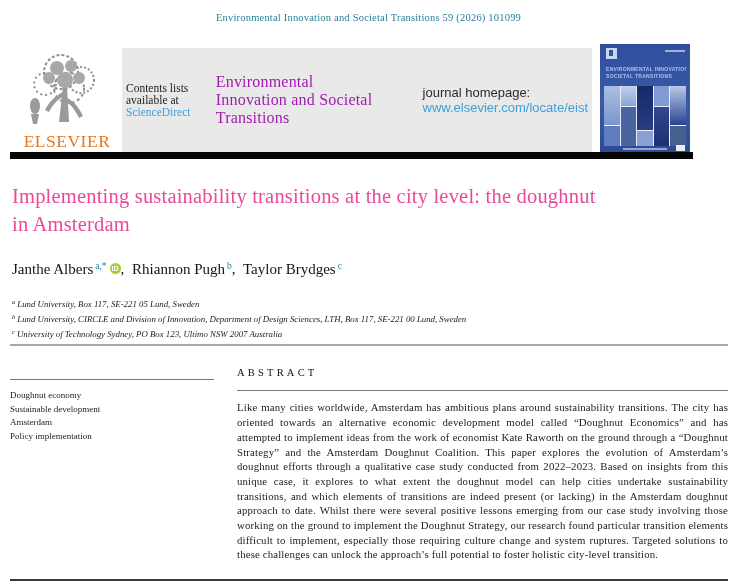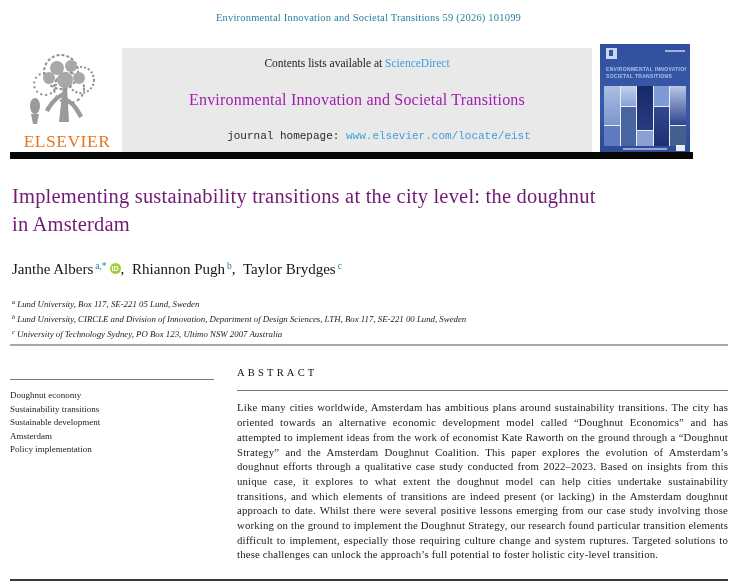--- a/index.html
+++ b/index.html
@@ -12,27 +12,27 @@
   .citation {
     position: absolute; top: 12px; left: 0; width: 100%;
     text-align: center; font-size: 10.5px; color: #27809f; letter-spacing: 0.2px;
   }
   
   .logo-block { position: absolute; left: 12px; top: 48px; width: 110px; height: 104px; text-align: center; }
   .logo-tree { display: block; margin: 0 auto; }
   .elsevier-wordmark { font-size: 17.5px; color: #e87722; letter-spacing: 0.5px; margin-top: 1px; }
   .journal-box {
     position: absolute; left: 122px; top: 48px; width: 470px; height: 104px;
-    background: #e9e9e9; display: flex; flex-direction: column; align-items: center;
+    background: #e9e9e9; display: flex; flex-direction: row; align-items: center;
     justify-content: space-between; padding: 9px 4px 10px 4px;
   }
   .contents-line { font-size: 11.5px; color: #1c1c1c; }
   .blue-link { color: #3da0db; text-decoration: none; cursor: pointer; }
   .journal-title-big { font-size: 16px; color: #a21caf; letter-spacing: 0.2px; }
-  .homepage-line { font-family: Liberation Mono, monospace; font-size: 11px; color: #2a2a2a; padding-left: 44px; }
+  .homepage-line { font-family: Liberation Sans, sans-serif; font-size: 13px; color: #2a2a2a; padding-left: 44px; }
   
   .cover {
     position: absolute; left: 600px; top: 44px; width: 90px; height: 110px;
     background: linear-gradient(180deg, #30509e 0%, #3a59a8 55%, #2d4a97 100%);
     overflow: hidden;
   }
   .cover-logo-sq { position: absolute; left: 6px; top: 4px; width: 11px; height: 11px; background: #c8d6ee; }
   .cover-logo-sq::after { content: ""; position: absolute; left: 3px; top: 2px; width: 4px; height: 6px; background: #35539f; }
   .cover-issue { position: absolute; right: 5px; top: 6px; width: 20px; height: 2px; background: rgba(255,255,255,0.55); }
   .cover-title { position: absolute; left: 6px; top: 22px; font-family: "Liberation Sans", sans-serif; font-weight: bold; font-size: 5px; line-height: 7px; color: #a7c2f0; letter-spacing: 0.3px; white-space: nowrap; overflow: hidden; width: 80px; }
@@ -48,21 +48,21 @@
   .m4b { flex: 2; background: linear-gradient(180deg, #33488f, #1d2f72); }
   .m5a { flex: 2; background: linear-gradient(180deg, #b9c9e6, #2c4490); }
   .m5b { flex: 1; background: #45608f; }
   .cover-footer-text { position: absolute; left: 50%; transform: translateX(-50%); bottom: 4px; width: 44px; height: 2.5px; background: rgba(255,255,255,0.5); }
   .cover-pub-sq { position: absolute; right: 5px; bottom: 3px; width: 9px; height: 6px; background: #e8edf5; }
   
   .black-bar { position: absolute; left: 10px; top: 152px; width: 683px; height: 7px; background: #060606; }
   .section-divider { position: absolute; left: 10px; top: 344px; width: 718px; height: 2px; background: #a8a8a8; }
   .bottom-rule { position: absolute; left: 10px; top: 579px; width: 718px; height: 1.5px; background: #3a3a3a; }
   
-  .article-title { position: absolute; left: 12px; top: 183px; width: 595px; font-size: 20.5px; line-height: 27.5px; color: #701a75; letter-spacing: 0.2px; }
+  .article-title { position: absolute; left: 12px; top: 183px; width: 595px; font-size: 20.5px; line-height: 27.5px; color: #ec4899; letter-spacing: 0.2px; }
   .authors-line { position: absolute; left: 12px; top: 261px; font-size: 15px; color: #151515; }
   .auth-sup { font-size: 9.5px; color: #2b7ea1; position: relative; top: -5px; margin-left: 2px; }
   .orcid-icon { display: inline-block; width: 11px; height: 11px; border-radius: 50%; background: #a6ce39; color: #fff; font-family: "Liberation Sans", sans-serif; font-weight: bold; font-size: 7px; line-height: 11px; text-align: center; margin-left: 3px; position: relative; top: -3px; cursor: pointer; }
   .auth-sep { margin-right: 4px; }
   
   .affiliations { position: absolute; left: 12px; top: 297px; font-size: 8.8px; font-style: italic; line-height: 14px; color: #222; }
   .aff-sup { font-size: 6.5px; position: relative; top: -3px; margin-right: 2px; }
   
   .info-col { position: absolute; left: 10px; top: 367px; width: 204px; }
   .abs-col { position: absolute; left: 237px; top: 367px; width: 491px; }
@@ -165,21 +165,20 @@
     <div><span class="aff-sup">b</span><span>Lund University, CIRCLE and Division of Innovation, Department of Design Sciences, LTH, Box 117, SE-221 00 Lund, Sweden</span></div>
     <div><span class="aff-sup">c</span><span>University of Technology Sydney, PO Box 123, Ultimo NSW 2007 Australia</span></div>
   </div>
 
   <div class="section-divider"></div>
 
   <div class="info-col">
     <div class="col-rule"></div>
     <div class="keywords">
       <div>Doughnut economy</div>
-      <div>Sustainability transitions</div>
       <div>Sustainable development</div>
       <div>Amsterdam</div>
       <div>Policy implementation</div>
     </div>
   </div>
 
   <div class="abs-col">
     <div class="col-heading">ABSTRACT</div>
     <div class="col-rule"></div>
     <div class="abstract-text">Like many cities worldwide, Amsterdam has ambitious plans around sustainability transitions. The city has oriented towards an alternative economic development model called “Doughnut Economics” and has attempted to implement ideas from the work of economist Kate Raworth on the ground through a “Doughnut Strategy” and the Amsterdam Doughnut Coalition. This paper explores the evolution of Amsterdam’s doughnut efforts through a qualitative case study conducted from 2022–2023. Based on insights from this unique case, it explores to what extent the doughnut model can help cities undertake sustainability transitions, and which elements of transitions are indeed present (or lacking) in the Amsterdam doughnut approach to date. Whilst there were several positive lessons emerging from our case study involving those working on the ground to implement the Doughnut Strategy, our research found particular transition elements difficult to implement, especially those requiring culture change and system ruptures. Targeted solutions to these challenges can unlock the approach’s full potential to foster holistic city-level transition.</div>

